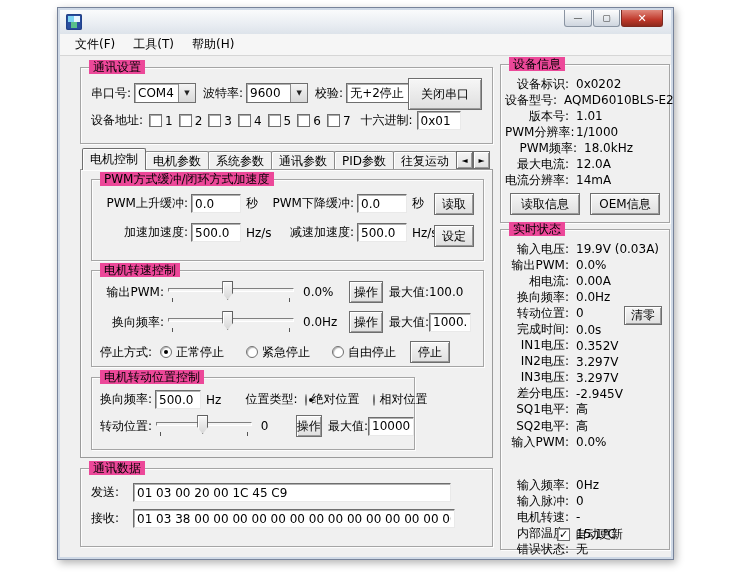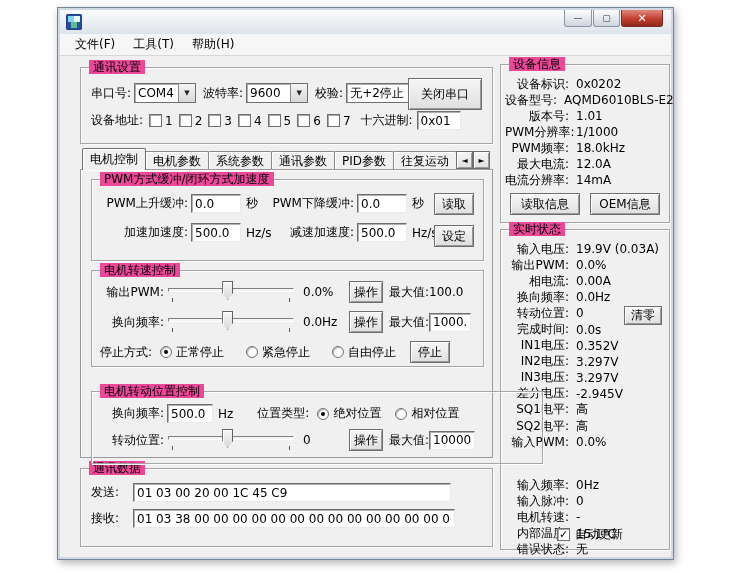--- a/index.html
+++ b/index.html
@@ -261,21 +261,21 @@
           <span class="radio" style="margin-left:22px;"></span>
           <span class="lbl" style="margin-left:4px;">紧急停止</span>
           <span class="radio" style="margin-left:22px;"></span>
           <span class="lbl" style="margin-left:4px;">自由停止</span>
           <div class="btn" style="width:40px; height:22px; margin-left:14px;">
                 <span>停止</span>
               </div>
         </div>
       </div>
 
-      <div class="g" style="left:10px; top:221px; width:452px; height:73px;">
+      <div class="g" style="left:10px; top:207px; width:324px; height:73px;">
         <span class="legend">电机转动位置控制</span>
         <div class="row" style="margin:12px 0 0 8px;">
           <span class="lbl r" style="width:64px;">换向频率:</span>
           <input class="inp" style="width: 46px; margin-left: 3px;" value="500.0">
           <span class="lbl" style="margin-left:5px;">Hz</span>
           <span class="lbl" style="margin-left:24px;">位置类型:</span>
           <span class="radio sel" style="margin-left:8px;"></span>
           <span class="lbl" style="margin-left:4px;">绝对位置</span>
           <span class="radio" style="margin-left:14px;"></span>
           <span class="lbl" style="margin-left:4px;">相对位置</span>
@@ -322,21 +322,21 @@
               <span class="v">AQMD6010BLS-E2</span>
             </div>
         <div class="kv" style="height:16px;">
               <span class="k">版本号:</span>
               <span class="v">1.01</span>
             </div>
         <div class="kv" style="height:16px;">
               <span class="k">PWM分辨率:</span>
               <span class="v">1/1000</span>
             </div>
-        <div class="kv" style="height:16px;">
+        <div class="kv" style="height:16px;margin-left:8px;">
               <span class="k">PWM频率:</span>
               <span class="v">18.0kHz</span>
             </div>
         <div class="kv" style="height:16px;">
               <span class="k">最大电流:</span>
               <span class="v">12.0A</span>
             </div>
         <div class="kv" style="height:16px;">
               <span class="k">电流分辨率:</span>
               <span class="v">14mA</span>

